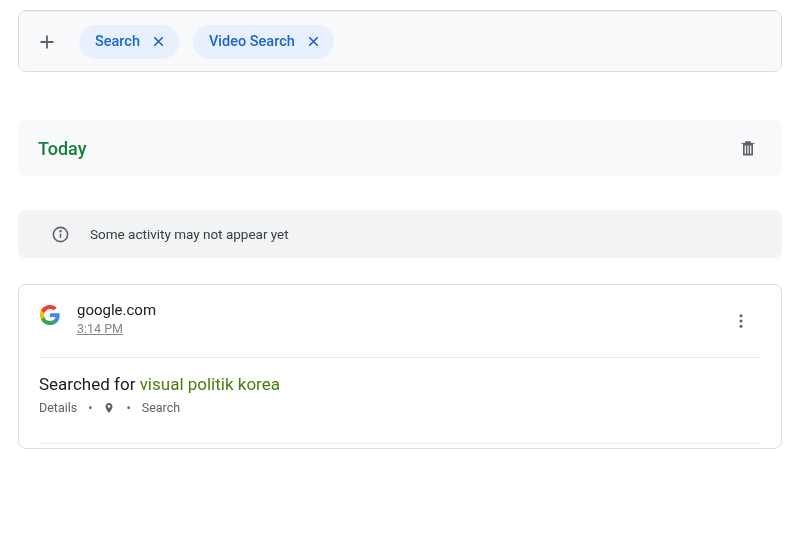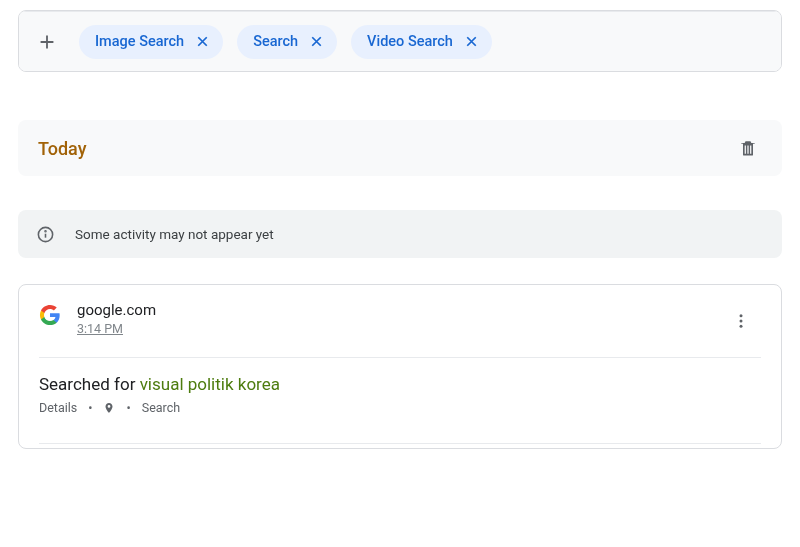--- a/index.html
+++ b/index.html
@@ -84,35 +84,35 @@
       border-radius: 8px;
       display: flex;
       align-items: center;
       justify-content: space-between;
       padding: 0 14px 0 20px;
       height: 56px;
     }
     .section-title {
       font-size: 18px;
       font-weight: 500;
-      color: #a16207;
+      color: #15803d;
     }
     .trash-btn, .info-icon {
       width: 40px; height: 40px;
       display: flex; align-items: center; justify-content: center;
       color: #5f6368;
       cursor: pointer;
     }
     .notice {
       margin-top: 34px;
       background: #f1f3f4;
       border-radius: 8px;
       display: flex;
       align-items: center;
-      padding: 0 5px;
+      padding: 0 20px;
       height: 48px;
       gap: 8px;
       color: #3c4043;
       font-size: 13.5px;
     }
     .info-icon { width: 44px;}
     .entry-card {
       margin-top: 26px;
       border: 1px solid #dadce0;
       border-radius: 8px;
@@ -162,28 +162,20 @@
 </head>
 <body>
 
 <div class="search-card">
   <div class="chips-row">
     <span class="add-btn">
       <svg width="22" height="22" viewBox="0 0 24 24" fill="currentColor">
           <path d="M19 13h-6v6h-2v-6H5v-2h6V5h2v6h6v2z"></path>
         </svg>
     </span>
-    <div class="chip">
-      <span class="chip-label">Image Search</span>
-      <span class="chip-x">
-        <svg width="17" height="17" viewBox="0 0 24 24" fill="none" stroke="currentColor" stroke-width="2.4">
-            <path d="M18 6L6 18M6 6l12 12"></path>
-          </svg>
-      </span>
-    </div>
     <div class="chip">
       <span class="chip-label">Search</span>
       <span class="chip-x">
         <svg width="17" height="17" viewBox="0 0 24 24" fill="none" stroke="currentColor" stroke-width="2.4">
             <path d="M18 6L6 18M6 6l12 12"></path>
           </svg>
       </span>
     </div>
     <div class="chip">
       <span class="chip-label">Video Search</span>

